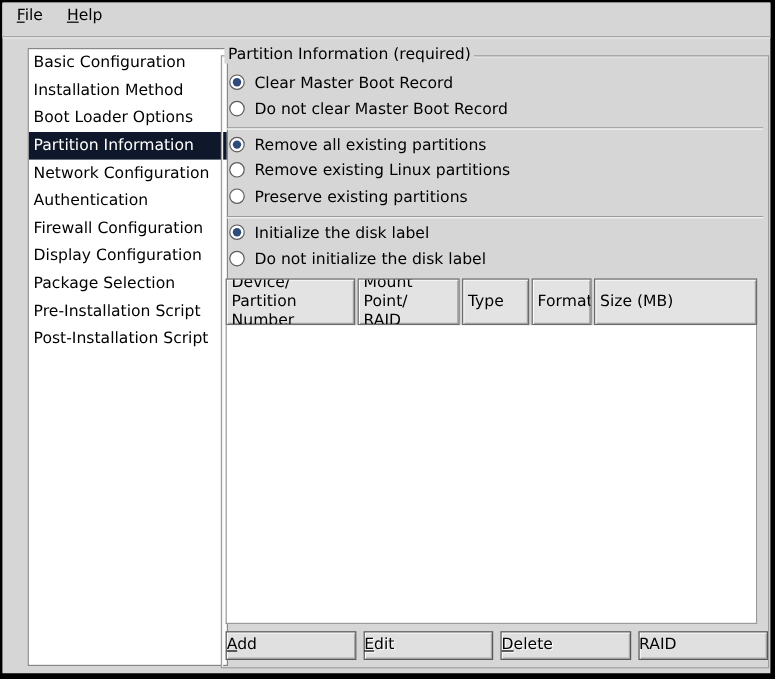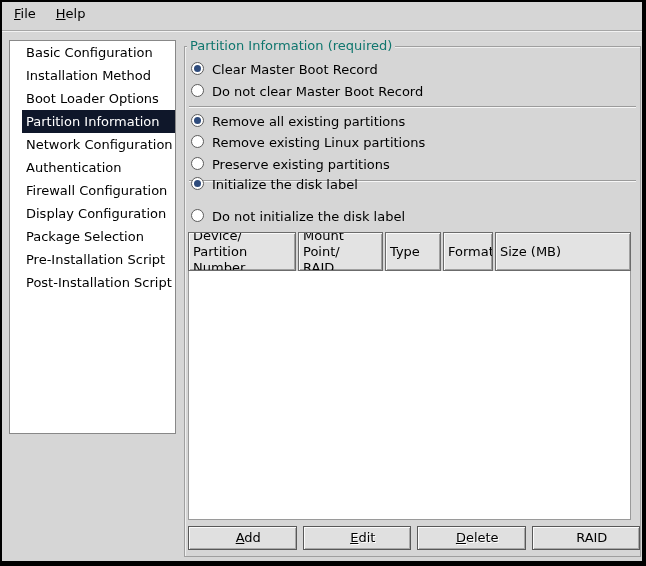--- a/index.html
+++ b/index.html
@@ -16,39 +16,38 @@
   .menubar {
     height:29px; display:flex; gap:4px;
     padding-left:4px; background:#d6d6d6;
     border-bottom:1px solid #a6a6a6;
     box-shadow:0 1px 0 #f2f2f2;
   }
   .menu-item { padding:4px 8px; cursor:default; }
   .mn { text-decoration:underline; }
   
   .sidebar {
-    position:absolute; left:7px; top:38px; width:167px; height:394px;
+    position:absolute; left:21px; top:38px; width:167px; height:515px;
     background:#fff; border:1px solid #888;
     overflow:hidden;
-    padding-left:12px;
   }
   .side-item {
     height:23px; line-height:23px; padding-left:4px;
     white-space:nowrap; cursor:default;
   }
   .side-item.selected { background:#0f172a; color:#fff; }
   
   .frame {
     position:absolute; left:182px; top:44px; width:457px; height:511px;
     border:1px solid #9f9f9f;
     box-shadow:inset 1px 1px 0 #f0f0f0;
   }
   .frame-title {
     position:absolute; top:-9px; left:2px;
-    background:#d6d6d6; padding:0 3px; color:#0f766e;
+    background:#d6d6d6; padding:0 3px; color:#000000;
   }
   .radio-row {
     position:absolute; left:6px; height:20px;
     display:flex; align-items:flex-start; gap:8px; cursor:default;
   }
   .radio {
     width:13px; height:13px; border-radius:50%;
     background:#fff; border:1px solid #5c5c5c; flex:none;
   }
   .radio.on::after {
@@ -78,25 +77,24 @@
   .table-body {
     position:absolute; left:3px; top:224px; width:443px; height:249px;
     background:#fff; border:1px solid #9a9a9a; border-top:none;
   }
   
   .button-row {
     position:absolute; left:3px; top:479px; width:452px;
     display:flex; gap:6px;
   }
   .btn {
-    flex:1; height:24px; line-height:22px; text-align:center;
+    flex:1; height:24px; line-height:22px; 
     background:#e0e0e0; border:1px solid #585858;
     box-shadow:inset 1px 1px 0 #fbfbfb, inset -1px -1px 0 #a8a8a8;
     cursor:default;
-    padding-left:12px;
   }
   .btn.disabled { color:#000000; text-shadow:1px 1px 0 #fff; }
 </style>
 </head>
 <body>
 
 <div class="menubar">
   <div class="menu-item"><span class="mn">F</span><span>ile</span></div>
   <div class="menu-item"><span class="mn">H</span><span>elp</span></div>
 </div>
@@ -137,21 +135,21 @@
     <span class="radio"></span>
     <span>Remove existing Linux partitions</span>
   </div>
   <div class="radio-row" style="top:110px">
     <span class="radio"></span>
     <span>Preserve existing partitions</span>
   </div>
 
   <div class="sep" style="top:133px"></div>
 
-  <div class="radio-row" style="top:130px">
+  <div class="radio-row" style="top:140px">
     <span class="radio on"></span>
     <span>Initialize the disk label</span>
   </div>
   <div class="radio-row" style="top:162px">
     <span class="radio"></span>
     <span>Do not initialize the disk label</span>
   </div>
 
   <div class="table-header">
     <div class="th c0">Device/

